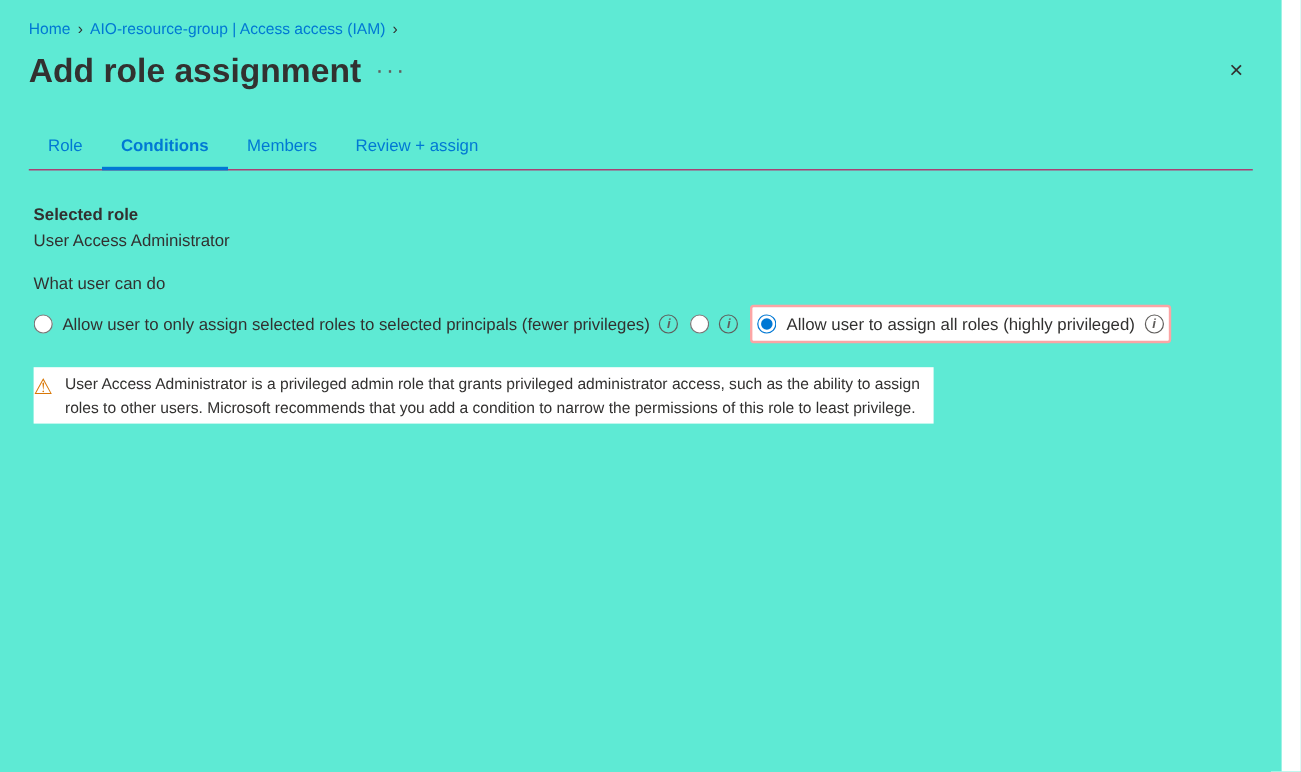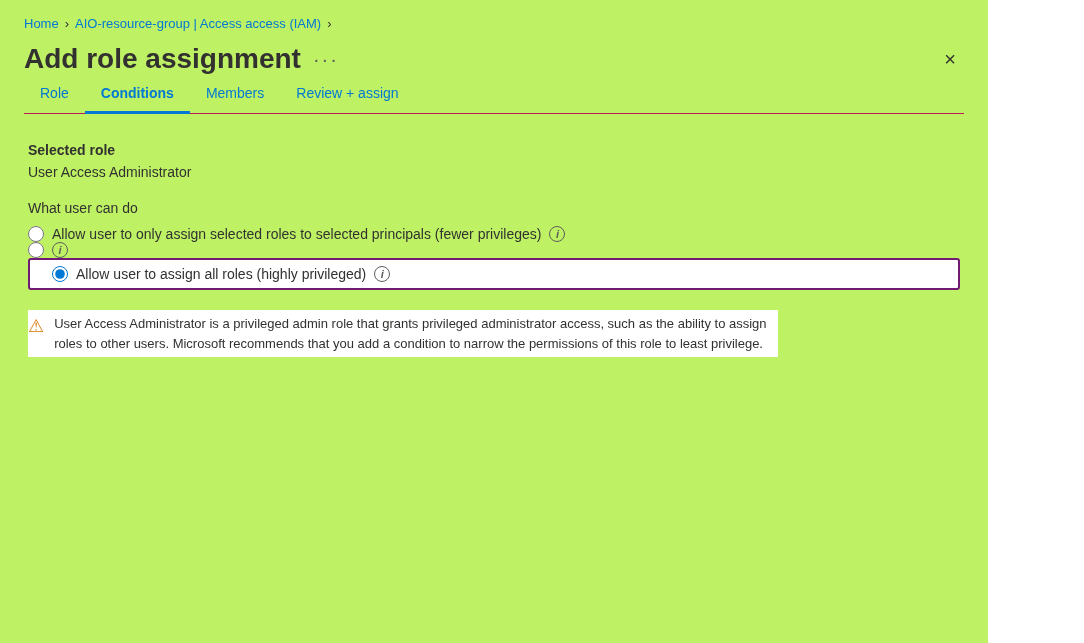--- a/index.html
+++ b/index.html
@@ -3,23 +3,23 @@
   <meta charset="utf-8">
   <style>
     * { box-sizing: border-box; margin: 0; padding: 0; }
     body {
       font-family: 'Segoe UI', -apple-system, BlinkMacSystemFont, sans-serif;
       background: #fff;
       color: #323130;
       font-size: 14px;
     }
     .panel {
-      width: 988px;
+      width: 1068px;
       min-height: 643px;
-      background: #bef264;
+      background: #5eead4;
       padding: 16px 24px 24px 24px;
       position: relative;
     }
     .breadcrumb {
       display: flex;
       align-items: center;
       gap: 6px;
       font-size: 13px;
       color: #0078d4;
       margin-bottom: 12px;
@@ -34,20 +34,21 @@
       cursor: pointer;
     }
     .chevron {
       color: #605e5c;
       font-size: 12px;
     }
     .page-header {
       display: flex;
       align-items: center;
       justify-content: space-between;
+      margin-bottom: 28px;
     }
     .page-title-area {
       display: flex;
       align-items: center;
       gap: 12px;
     }
     .page-title {
       font-size: 28px;
       font-weight: 600;
       color: #323130;
@@ -110,34 +111,35 @@
       margin-bottom: 20px;
     }
     .what-user-label {
       font-weight: 400;
       font-size: 14px;
       color: #323130;
       margin-bottom: 10px;
     }
     .radio-group {
       display: flex;
-      flex-direction: column;
+      flex-direction: row;
+      gap: 10px;
       margin-bottom: 20px;
     }
     .radio-item {
       display: flex;
       align-items: center;
       gap: 8px;
       font-size: 14px;
       color: #323130;
     }
     .radio-item.highlighted {
-      border: 2px solid #701a75;
+      border: 2px solid #fca5a5;
       border-radius: 3px;
-      padding: 6px 22px;
+      padding: 6px 4px;
       background: #fff;
     }
     .radio-item input[type="radio"] {
       width: 16px;
       height: 16px;
       accent-color: #0078d4;
       cursor: pointer;
       flex-shrink: 0;
     }
     .info-icon {

